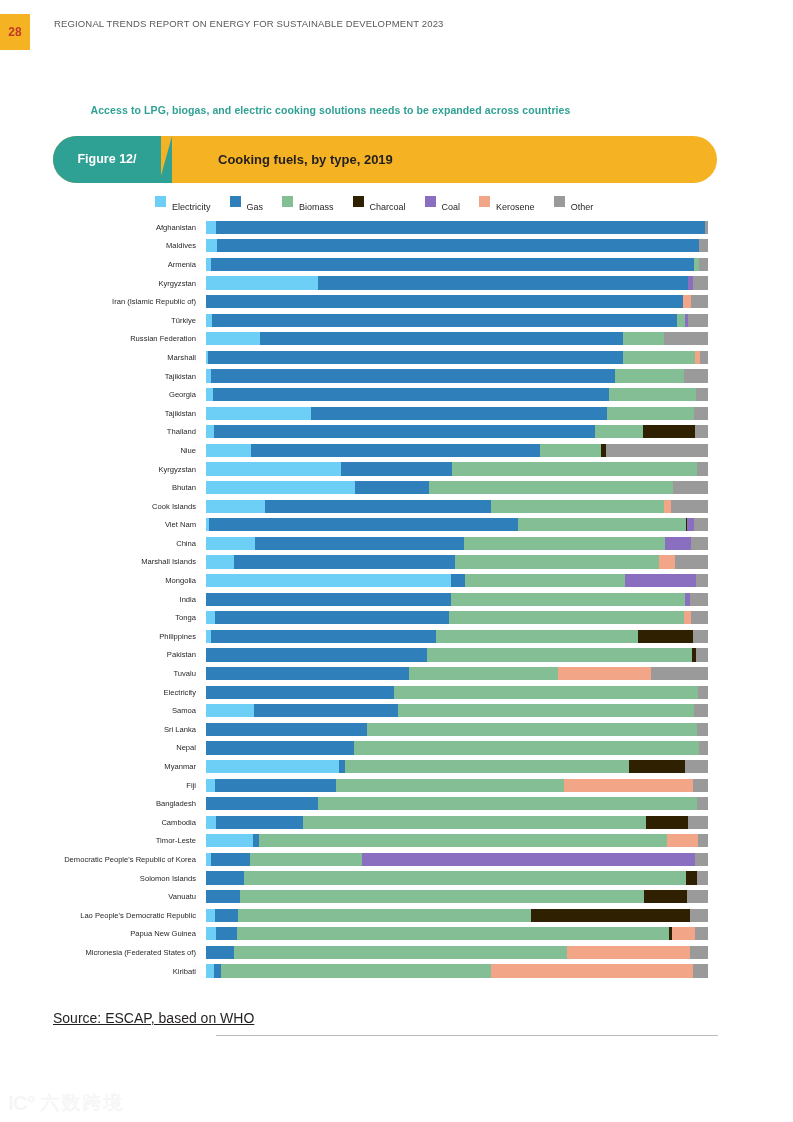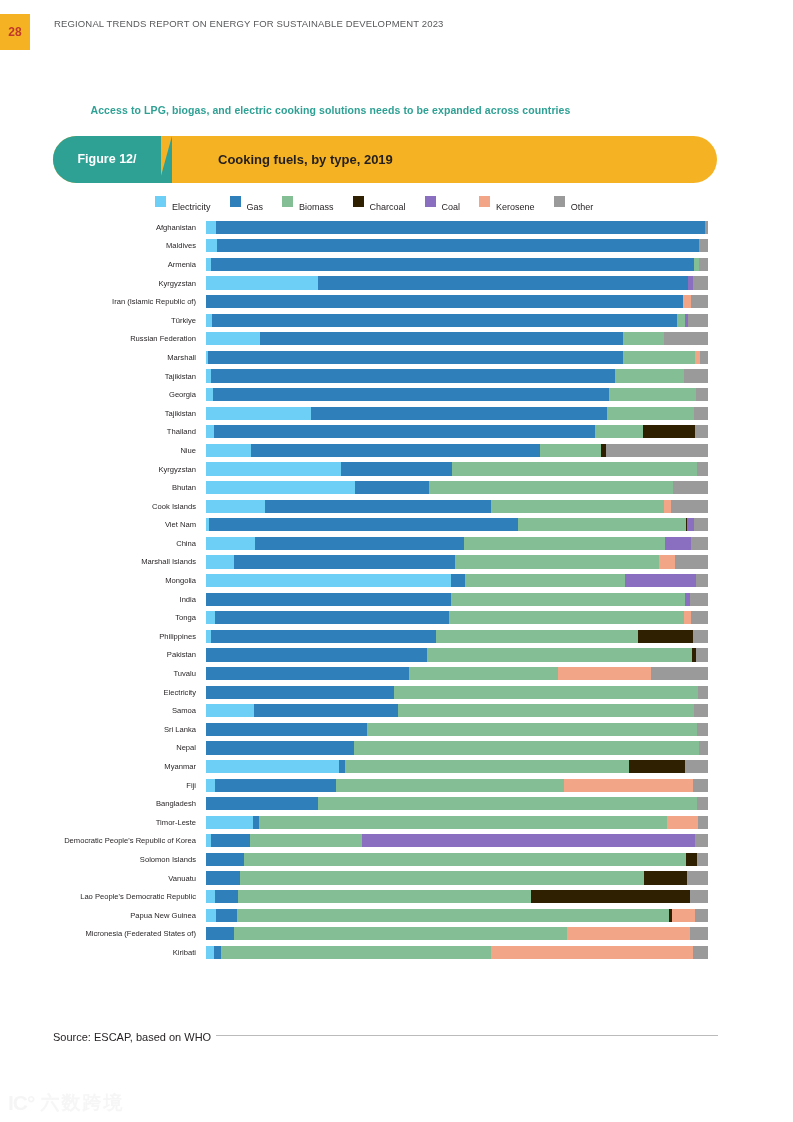--- a/index.html
+++ b/index.html
@@ -65,22 +65,22 @@
   .row-label {
     width:206px; flex:0 0 206px; text-align:right; padding-right:10px;
     font-size:7.6px; color:#231F20; white-space:nowrap; overflow:visible;
   }
   .row-bar { position:relative; width:502px; flex:0 0 502px; height:13.2px; display:flex; }
   .seg { height:100%; }
 
   .axis-line { position:absolute; left:216px; top:1035px; width:502px; height:1px; background:#BBBBBB; }
 
   .source {
-    position:absolute; left:53px; top:1031px;
-    font-size:11px; color:#231F20;
+    position:absolute; left:53px; top:1010px;
+    font-size:14px; color:#231F20;text-decoration:underline;
   }
 
   
   .wm { position:absolute; left:8px; top:1090px; display:flex; align-items:center; gap:6px; opacity:.55; }
   .wm-mark { font-size:21px; color:#EDEDED; font-weight:700; letter-spacing:-1px; }
   .wm-txt { font-size:19px; color:#EFEFEF; font-weight:700; letter-spacing:2px; }
 </style>
 </head>
 <body>
 
@@ -423,20 +423,30 @@
       </div>
       <div class="row">
         <div class="row-label">Bangladesh</div>
         <div class="row-bar">
           <div class="seg" title="Bangladesh — Gas: 22.4%" style="width: 22.4%; background: rgb(46, 127, 186);"></div>
           <div class="seg" title="Bangladesh — Biomass: 75.4%" style="width: 75.4%; background: rgb(132, 190, 149);"></div>
           <div class="seg" title="Bangladesh — Other: 2.2%" style="width: 2.2%; background: rgb(154, 154, 154);"></div>
         </div>
       </div>
       <div class="row">
+        <div class="row-label">Cambodia</div>
+        <div class="row-bar">
+          <div class="seg" title="Cambodia — Electricity: 2%" style="width: 2%; background: rgb(109, 207, 246);"></div>
+          <div class="seg" title="Cambodia — Gas: 17.4%" style="width: 17.4%; background: rgb(46, 127, 186);"></div>
+          <div class="seg" title="Cambodia — Biomass: 68.2%" style="width: 68.2%; background: rgb(132, 190, 149);"></div>
+          <div class="seg" title="Cambodia — Charcoal: 8.4%" style="width: 8.4%; background: rgb(46, 32, 0);"></div>
+          <div class="seg" title="Cambodia — Other: 4%" style="width: 4%; background: rgb(154, 154, 154);"></div>
+        </div>
+      </div>
+      <div class="row">
         <div class="row-label">Timor-Leste</div>
         <div class="row-bar">
           <div class="seg" title="Timor-Leste — Electricity: 9.4%" style="width: 9.4%; background: rgb(109, 207, 246);"></div>
           <div class="seg" title="Timor-Leste — Gas: 1.2%" style="width: 1.2%; background: rgb(46, 127, 186);"></div>
           <div class="seg" title="Timor-Leste — Biomass: 81.2%" style="width: 81.2%; background: rgb(132, 190, 149);"></div>
           <div class="seg" title="Timor-Leste — Kerosene: 6.2%" style="width: 6.2%; background: rgb(242, 166, 135);"></div>
           <div class="seg" title="Timor-Leste — Other: 2%" style="width: 2%; background: rgb(154, 154, 154);"></div>
         </div>
       </div>
       <div class="row">

